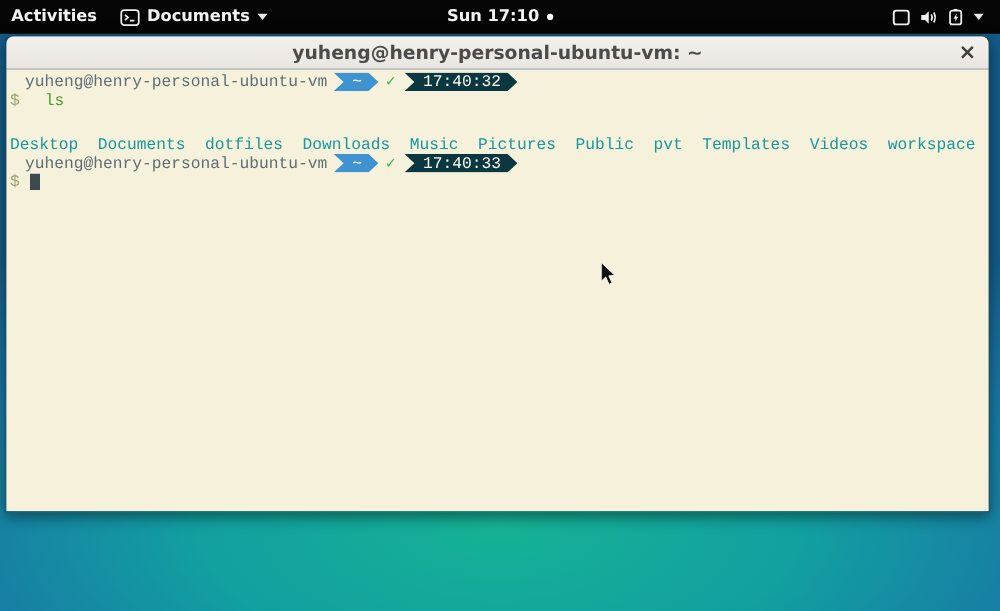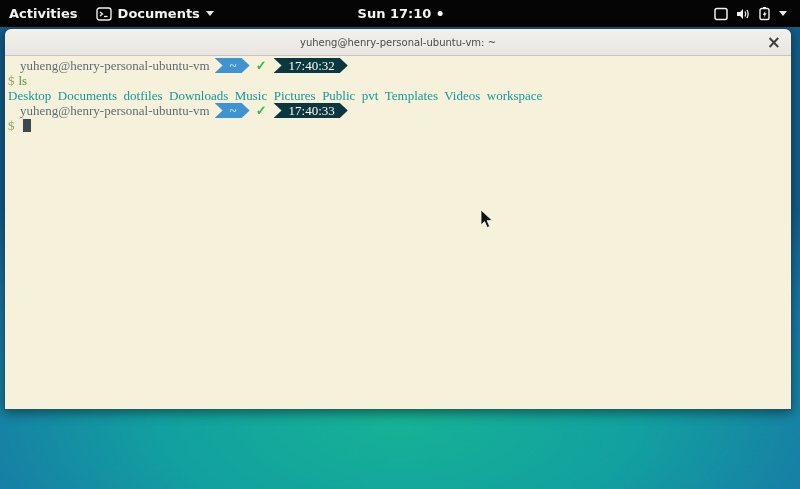--- a/index.html
+++ b/index.html
@@ -48,48 +48,48 @@
     border:1px solid rgba(40,50,50,.55);
     display:flex; flex-direction:column; overflow:hidden;
   }
   .titlebar {
     height:27px; flex:0 0 27px;
     background:linear-gradient(var(--titlebar-bg,#f3f1ed),#e9e6e1);
     border-bottom:1px solid #c9c5be;
     display:flex; align-items:center; justify-content:center; position:relative;
   }
   .titlebar .title {
-    font-size:10px; font-weight:normal; color:var(--title-text,#4b4b4b);text-align:right;
+    font-size:15px; font-weight:bold; color:var(--title-text,#4b4b4b);text-align:right;
   }
   .titlebar .close {
     position:absolute; right:10px; top:1px; border:none; background:none;
     font-size:17px; font-weight:bold; color:#3e3e3e; line-height:25px; cursor:default;
     font-family:"DejaVu Sans",sans-serif;
   }
 
   .term {
     flex:1 1 auto; background:var(--term-bg,#f6f1da);
-    font-family:Liberation Serif, serif;
+    font-family:Liberation Mono, monospace;
     font-size:13px; line-height:15px; color:#323232;
     padding:2px 2px 0 3px; white-space:nowrap;
   }
   .line { height:15px; display:flex; align-items:center; }
   .prompt-line { padding-left:12px; }
   .puser { color:var(--prompt-gray,#5e6e76); }
   .seg {
     display:inline-block; height:15px; line-height:15px; color:#fdfdf5;
     padding:0 13px 0 15px; margin-left:5px;
     clip-path:polygon(0 0, calc(100% - 8px) 0, 100% 50%, calc(100% - 8px) 100%, 0 100%, 8px 50%);
   }
   .seg-blue { background:var(--seg-blue,#3e93d0); }
   .seg-dark { background:var(--seg-dark,#0b3740); }
   .check { color:var(--check-green,#2fbf4a); font-weight:bold; margin-left:6px; margin-right:2px; }
   .dollar { color:var(--dollar-green,#93a467); }
-  .cmd { color:var(--cmd-green,#519a2d); margin-left:4px; }
-  .ls-line { color:var(--dir-teal,#16989e); white-space:pre; display:block; }
+  .cmd { color:var(--cmd-green,#519a2d); margin-left:20px; }
+  .ls-line { color:var(--dir-teal,#16989e); white-space:pre; display:block;margin-top:20px; }
   .cursor-block {
     display:inline-block; width:8px; height:13px; margin-left:8px;
     background:var(--cursor-color,#3c4a50);
   }
 
   .mouse { position:absolute; left:480px; top:209px; pointer-events:none; }
 </style>
 </head>
 <body>
 

